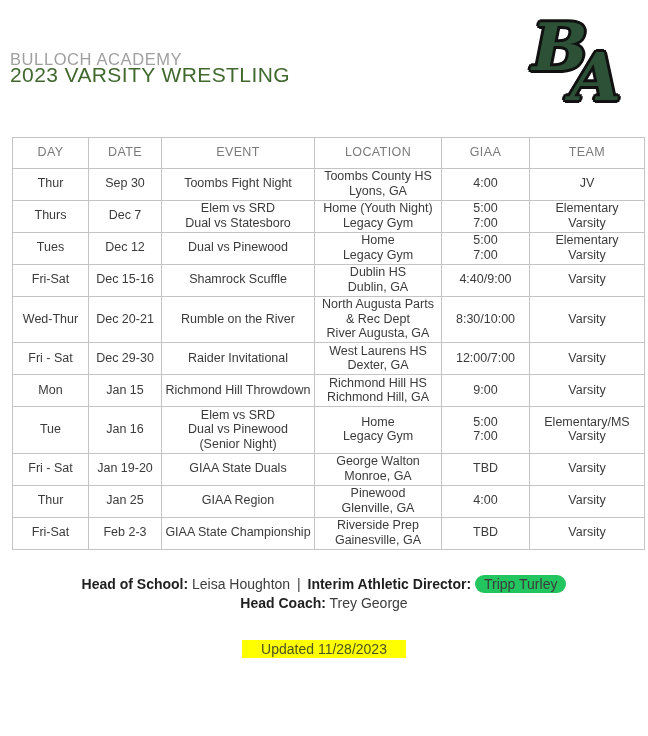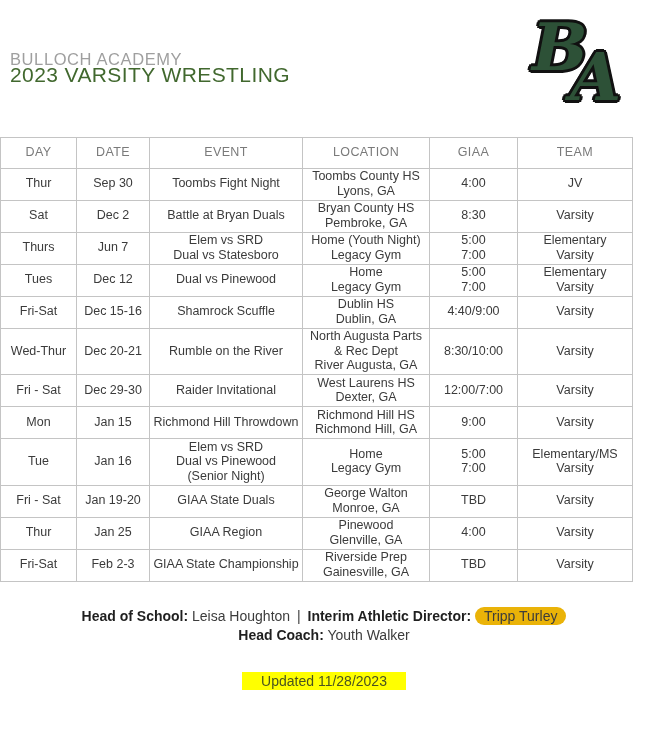--- a/index.html
+++ b/index.html
@@ -34,42 +34,42 @@
     text-shadow:
       3px 0 0 #111, -3px 0 0 #111, 0 3px 0 #111, 0 -3px 0 #111,
       2px 2px 0 #111, -2px 2px 0 #111, 2px -2px 0 #111, -2px -2px 0 #111;
   }
   .logo .logo-b { left:10px; top:2px; z-index:1; }
   .logo .logo-a { left:48px; top:32px; z-index:2; }
 
   
   table.schedule {
     border-collapse:collapse; table-layout:fixed;
-    margin-left:0; width:632px;
+    margin-left:12px; width:632px;
   }
   .schedule th, .schedule td {
     border:1px solid #c4c4c4;
     text-align:center; vertical-align:middle;
     font-size:12.5px; line-height:13.5px;
     padding:1px 2px;
   }
   .schedule th {
     font-weight:normal; color:#7a7a7a;
     letter-spacing:0.4px; padding:8px 2px;
   }
   .schedule td { color:#3b3b3b; }
   .schedule td div { padding:0.5px 0; }
   col.c-day{width:76px} col.c-date{width:73px} col.c-event{width:153px}
   col.c-loc{width:127px} col.c-time{width:88px} col.c-team{width:115px}
 
   
   .officials { text-align:center; font-size:14px; color:#3c3c3c; line-height:19px; }
   .officials-1 { margin-top:25px; }
   .officials b { color:#1f1f1f;margin-top:47px; }
-  .pill { background:#eab308; border-radius:9px; padding:1px 9px; }
+  .pill { background:#22c55e; border-radius:9px; padding:1px 9px; }
   .sep { margin:0 3px; }
 
   .updated-wrap { text-align:center; margin-top:27px; }
   .updated {
     display:inline-block; background:#ffff00; color:#4a5420;
     font-size:14px; padding:1px 19px;
   }
 </style>
 </head>
 <body>
@@ -121,45 +121,24 @@
           </td>
           <td>
             <div>4:00</div>
           </td>
           <td>
             <div>JV</div>
           </td>
         </tr>
         <tr>
           <td>
-            <div>Sat</div>
-          </td>
-          <td>
-            <div>Dec 2</div>
-          </td>
-          <td>
-            <div>Battle at Bryan Duals</div>
-          </td>
-          <td>
-            <div>Bryan County HS</div>
-            <div>Pembroke, GA</div>
-          </td>
-          <td>
-            <div>8:30</div>
-          </td>
-          <td>
-            <div>Varsity</div>
-          </td>
-        </tr>
-        <tr>
-          <td>
             <div>Thurs</div>
           </td>
           <td>
-            <div>Jun 7</div>
+            <div>Dec 7</div>
           </td>
           <td>
             <div>Elem vs SRD</div>
             <div>Dual vs Statesboro</div>
           </td>
           <td>
             <div>Home (Youth Night)</div>
             <div>Legacy Gym</div>
           </td>
           <td>
@@ -372,20 +351,20 @@
 
   <div class="officials officials-1">
     <b>Head of School:</b>
     <span>Leisa Houghton</span>
     <span class="sep">|</span>
     <b>Interim Athletic Director:</b>
     <span class="pill">Tripp Turley</span>
   </div>
   <div class="officials">
     <b>Head Coach:</b>
-    <span>Youth Walker</span>
+    <span>Trey George</span>
   </div>
 
   <div class="updated-wrap">
     <span class="updated">Updated 11/28/2023</span>
   </div>
 
 </div>
 
 </body></html>

